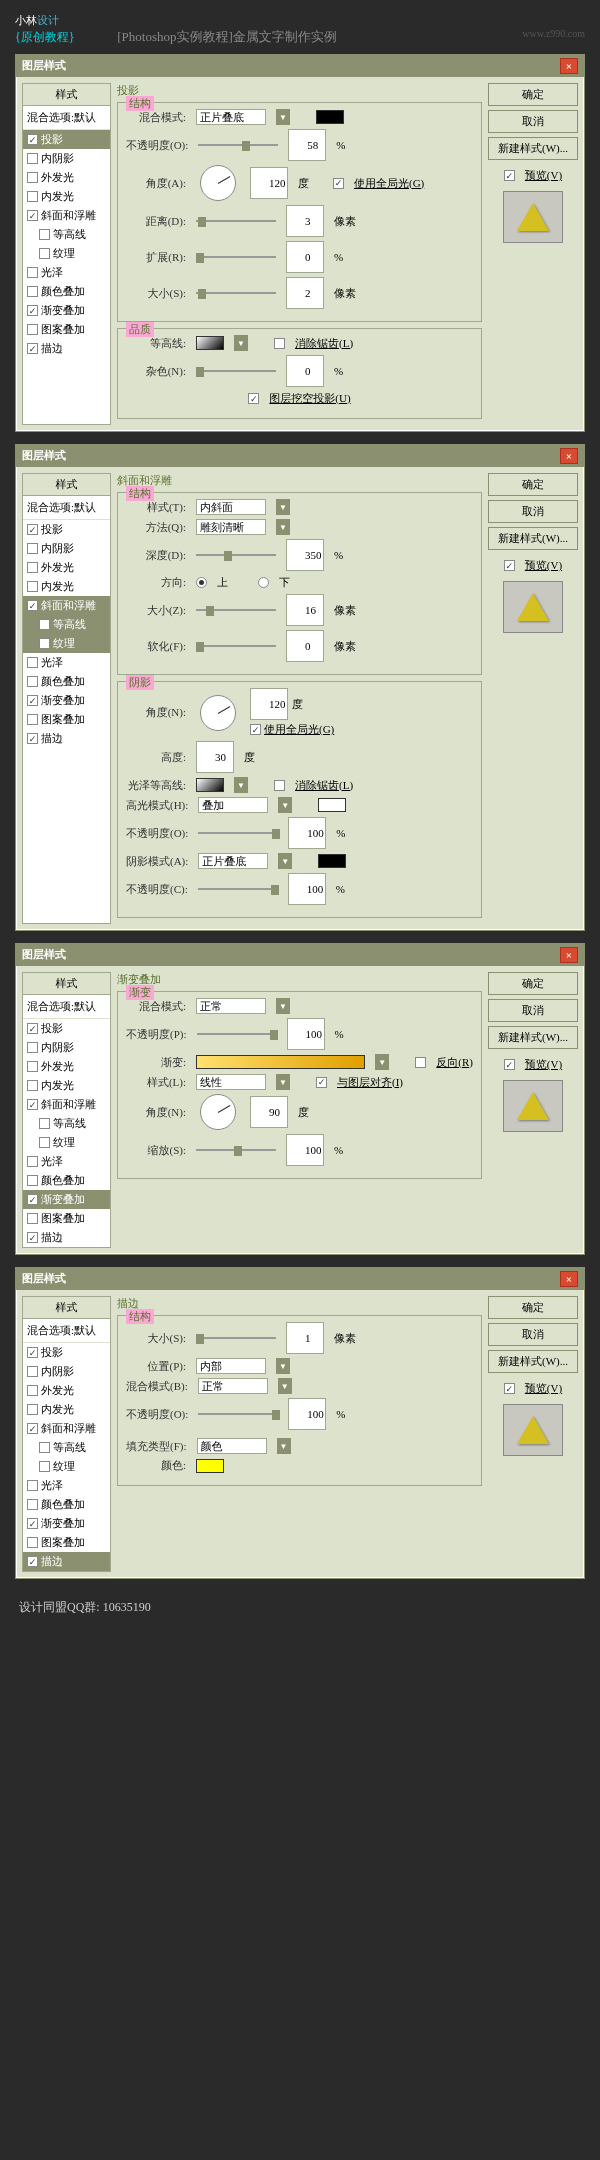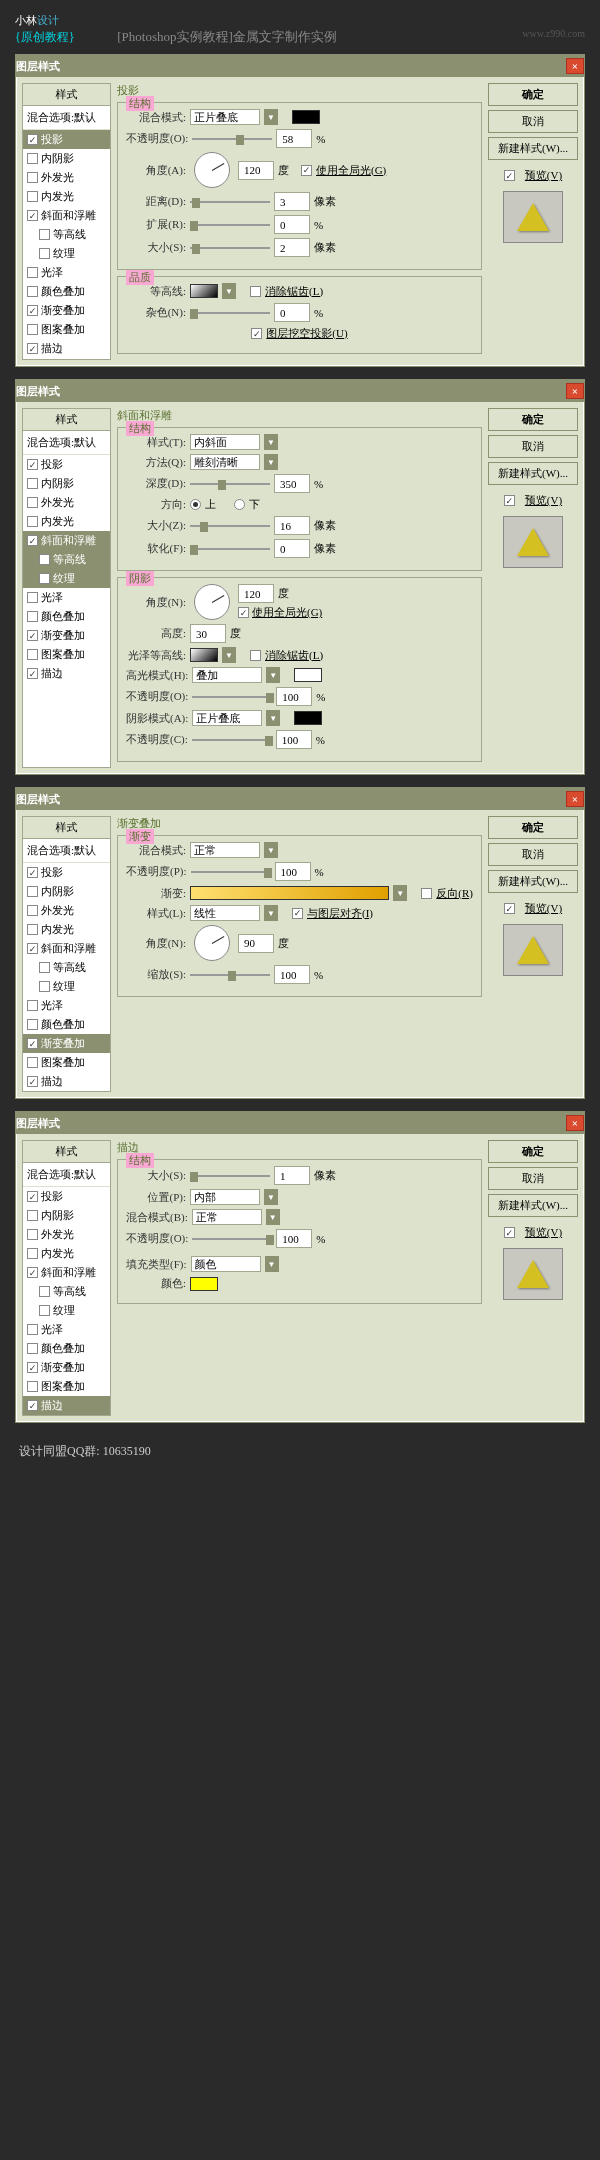--- a/index.html
+++ b/index.html
@@ -3,50 +3,50 @@
 <meta charset="utf-8">
 <style>
 *{box-sizing:border-box;margin:0;padding:0;font-family:"SimSun",serif;font-size:11px}
 body{background:#2a2a2a;width:600px;padding:10px 15px}
 .hdr{color:#222;margin-bottom:8px}
 .hdr .logo{display:inline-block;color:#fff;font-size:16px;position:relative}
 .hdr .sub{color:#00d4e0;font-size:12px}
 .hdr .title{color:#888;display:inline-block;margin-left:40px;font-size:13px}
 .hdr .url{float:right;color:#555;font-size:10px}
 .dialog{background:#dce2cc;border:1px solid #8a9070;margin-bottom:12px;box-shadow:0 0 0 1px #fff inset}
-.titlebar{background:#8a9070;color:#fff;padding:3px 0;display:flex;justify-content:space-between;align-items:center;font-weight:bold}
+.titlebar{background:#8a9070;color:#fff;padding:3px 6px;display:flex;justify-content:space-between;font-weight:bold}
 .closebtn{background:#d94a2e;color:#fff;width:18px;height:16px;display:flex;align-items:center;justify-content:center;border:1px solid #aa3020;font-weight:bold}
 .dlgbody{display:flex;padding:6px}
 .styles-panel{width:89px;border:1px solid #a0a890;background:#fff;margin-right:6px}
 .styles-panel .sphdr{background:#dce2cc;border-bottom:1px solid #a0a890;padding:3px 4px;text-align:center}
 .styles-panel .bo{padding:4px;border-bottom:1px solid #e0e0d0}
 .style-item{padding:2px 4px;display:flex;align-items:center;gap:3px}
 .style-item.sel{background:#8a9070;color:#fff}
 .style-item.indent{padding-left:16px}
 .cb{width:11px;height:11px;border:1px solid #888;background:#fff;display:inline-flex;align-items:center;justify-content:center;font-size:9px;color:#333}
 .cb.on::before{content:"✓"}
 .main{flex:1;padding-right:6px}
 .fieldset{border:1px solid #a0a890;padding:6px 8px 8px;margin-bottom:6px;position:relative}
 .fieldset .legend{color:#5a7030;position:absolute;top:-7px;left:8px;background:#f9a8d4;padding:0 3px}
 .section-title{color:#5a7030;margin-bottom:4px}
-.row{display:flex;align-items:center;margin-bottom:4px;gap:4px}
+.row{display:flex;align-items:center;margin-bottom:4px;gap:10px}
 .row label{min-width:60px;text-align:right;color:#333}
 .dd{border:1px solid #a0a890;background:#fff;height:16px;padding:0 3px;display:flex;align-items:center;min-width:70px}
 .ddarr{width:14px;height:16px;background:#8a9070;display:flex;align-items:center;justify-content:center;color:#fff;font-size:8px}
-.numfield{border:1px solid #a0a890;background:#fff;width:36px;height:19px;padding:0 5px;text-align:center;display:flex;align-items:center}
+.numfield{border:1px solid #a0a890;background:#fff;width:36px;height:32px;padding:0 18px;text-align:center;display:flex;align-items:center}
 .slider{display:inline-block;width:80px;height:12px;position:relative}
 .slider::before{content:"";position:absolute;top:5px;left:0;right:0;height:2px;background:#999}
 .slider .thumb{position:absolute;top:2px;width:8px;height:10px;background:#8a9070;left:40%}
 .angle-widget{width:36px;height:36px;border:1px solid #888;border-radius:50%;background:#fff;position:relative;margin:0 4px}
 .angle-widget::after{content:"";position:absolute;top:50%;left:50%;width:14px;height:1px;background:#333;transform-origin:left;transform:rotate(-30deg)}
 .swatch{width:28px;height:14px;border:1px solid #333;background:#000}
 .gradswatch{width:28px;height:14px;border:1px solid #333;background:linear-gradient(135deg,#fff,#000)}
 .side{width:90px;display:flex;flex-direction:column;gap:4px;align-items:stretch}
 .btn{border:1px solid #8a9070;background:#dce2cc;padding:3px 0;text-align:center}
-.btn:first-child{font-weight:bold}
+.btn:first-child{font-weight:normal}
 .preview-label{margin-top:4px;display:flex;align-items:center;gap:10px;justify-content:center}
 .preview-box{width:60px;height:52px;border:1px solid #888;background:#c8c8c0;margin:4px auto;display:flex;align-items:center;justify-content:center}
 .preview-box .tri{width:0;height:0;border-left:16px solid transparent;border-right:16px solid transparent;border-bottom:28px solid #d4c020;filter:drop-shadow(1px 1px 1px rgba(0,0,0,.4))}
 .footer{color:#ccc;padding:8px 4px;font-size:12px}
 .radio{width:11px;height:11px;border:1px solid #888;border-radius:50%;background:#fff;display:inline-flex;align-items:center;justify-content:center}
 .radio.on::before{content:"";width:5px;height:5px;background:#333;border-radius:50%}
 .underline{text-decoration:underline}
 .colorsw{width:28px;height:14px;border:1px solid #333}
 .grad-preview{flex:1;height:14px;border:1px solid #333;background:linear-gradient(90deg,#ffe070,#e0a000);min-width:100px}
 </style>

